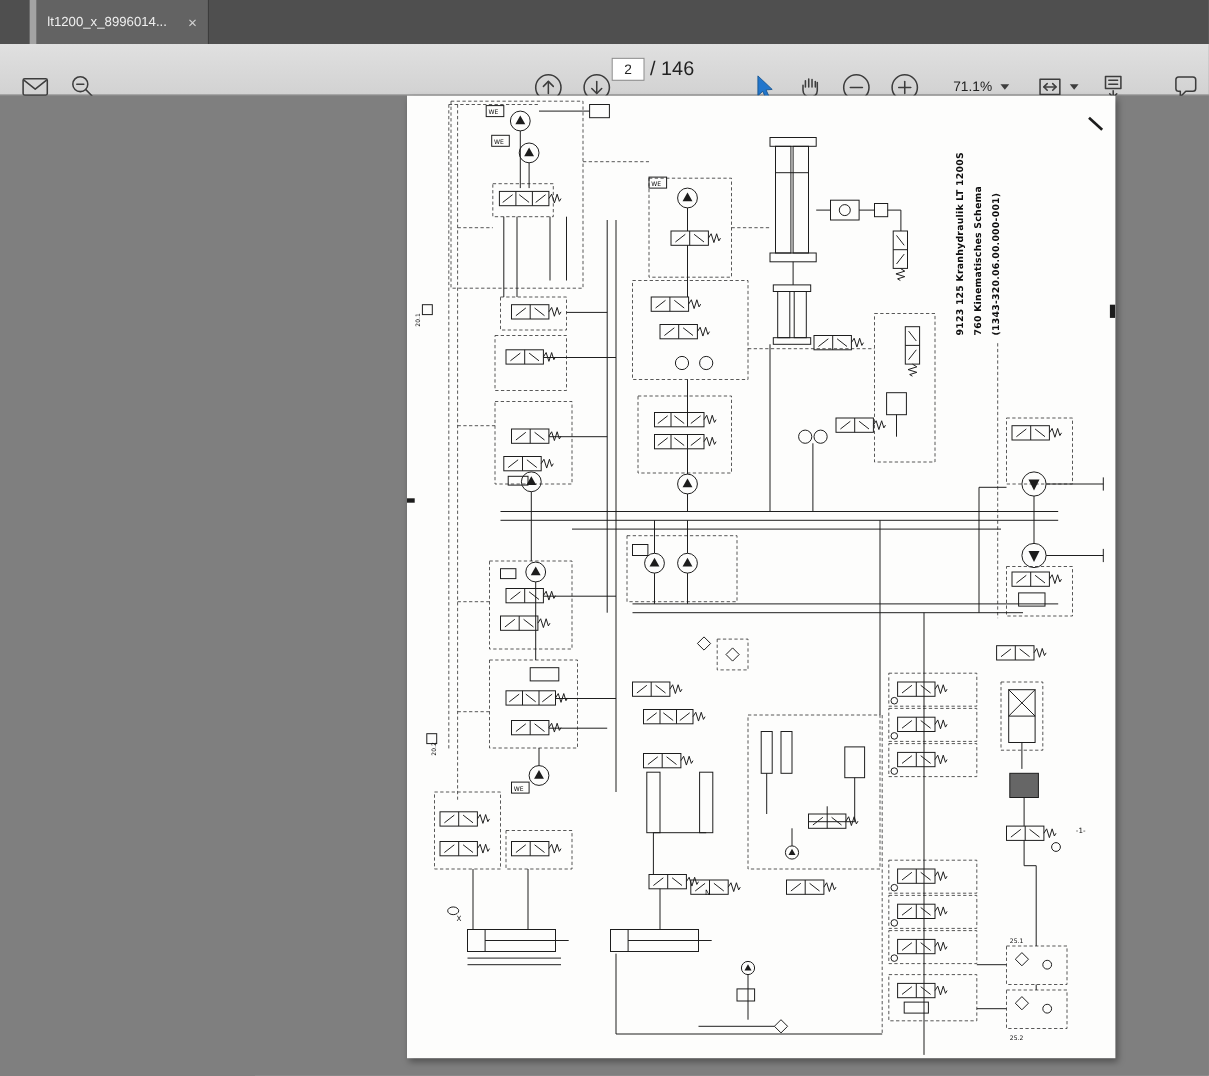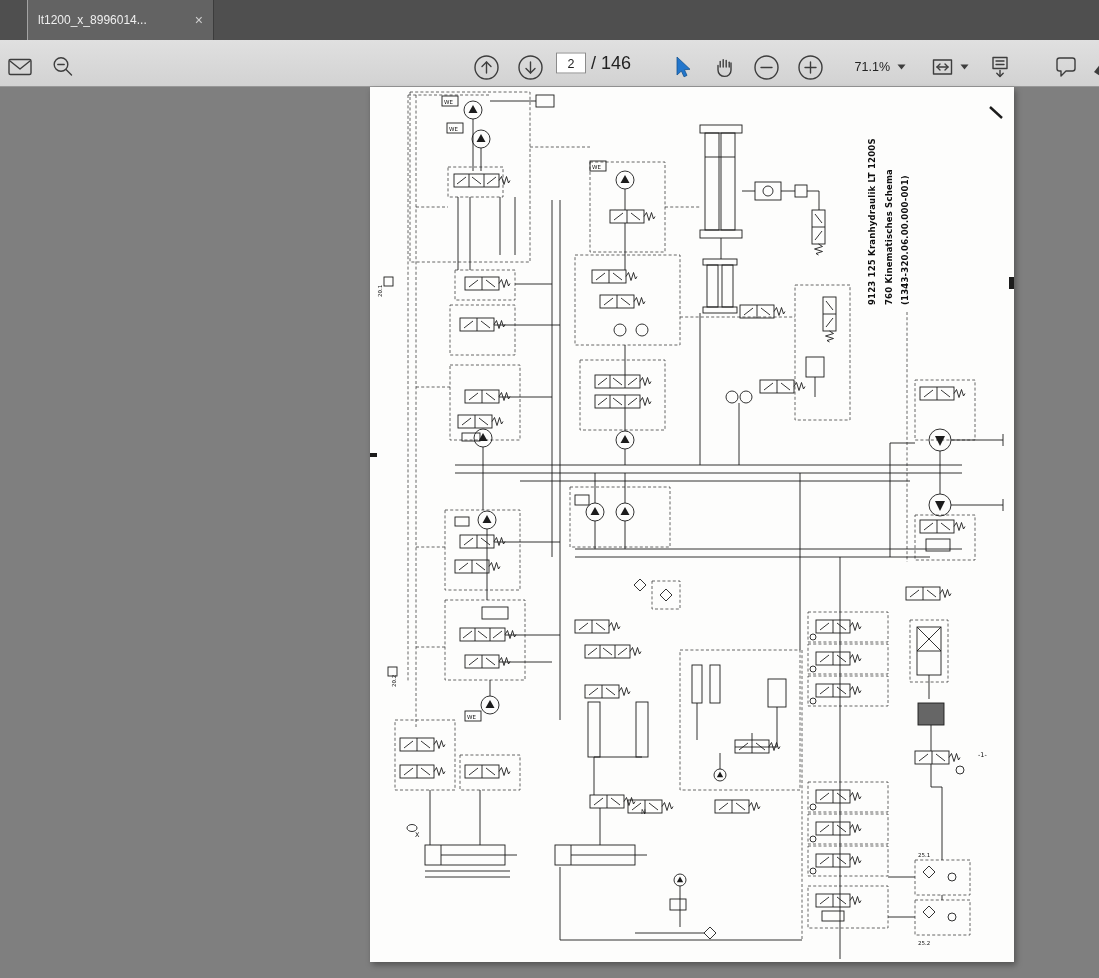--- a/index.html
+++ b/index.html
@@ -7,36 +7,36 @@
     width:1099px; height:978px; position:relative; overflow:hidden;
     background:#7f7f7f; font-family:"Liberation Sans","DejaVu Sans",sans-serif;
     -webkit-font-smoothing:antialiased;
   }
   
   .tabbar {
     position:absolute; top:0; left:0; right:0; height:40px;
     background:#4f4f4f;
   }
   .tab {
-    position:absolute; left:27px; top:0; width:187px; height:40px;
+    position:absolute; left:27px; top:0; width:163px; height:40px;
     background:#636363; color:#efefef; font-size:12px;
     display:flex; align-items:center; gap:8px; padding:0 10px; box-sizing:border-box;
-    border-right:1px solid #3c3c3c; border-left:1px solid #a3a3a3;
+    border-right:1px solid #3c3c3c; border-left:6px solid #a3a3a3;
   }
   .tab-title { white-space:nowrap; overflow:hidden; text-overflow:ellipsis; flex:1; }
   .tab-close { color:#cfcfcf; font-size:14px; line-height:14px; cursor:default; }
   
   .toolbar {
     position:absolute; top:40px; left:0; right:0; height:46px;
     background:linear-gradient(#e0e0e0,#d2d2d2);
     border-bottom:1px solid #979797;
   }
   .tool {
     position:absolute; top:50%; transform:translateY(-50%);
-    background:none; border:none; padding:0; margin:4px;
+    background:none; border:none; padding:0; margin:16px;
     width:28px; height:28px; display:flex; align-items:center; justify-content:center;
   }
   .tool svg { display:block; }
   .ic { stroke:#3d3d3d; fill:none; stroke-width:1.4; stroke-linecap:round; stroke-linejoin:round; }
   .icfill { fill:#3d3d3d; stroke:none; }
   .page-input {
     position:absolute; top:50%; transform:translateY(-50%); left:556px;
     width:30px; height:21px; box-sizing:border-box;
     border:1px solid #8b8b8b; background:#fff; text-align:center;
     font-size:12.5px; font-family:"Liberation Sans","DejaVu Sans",sans-serif; color:#222;

